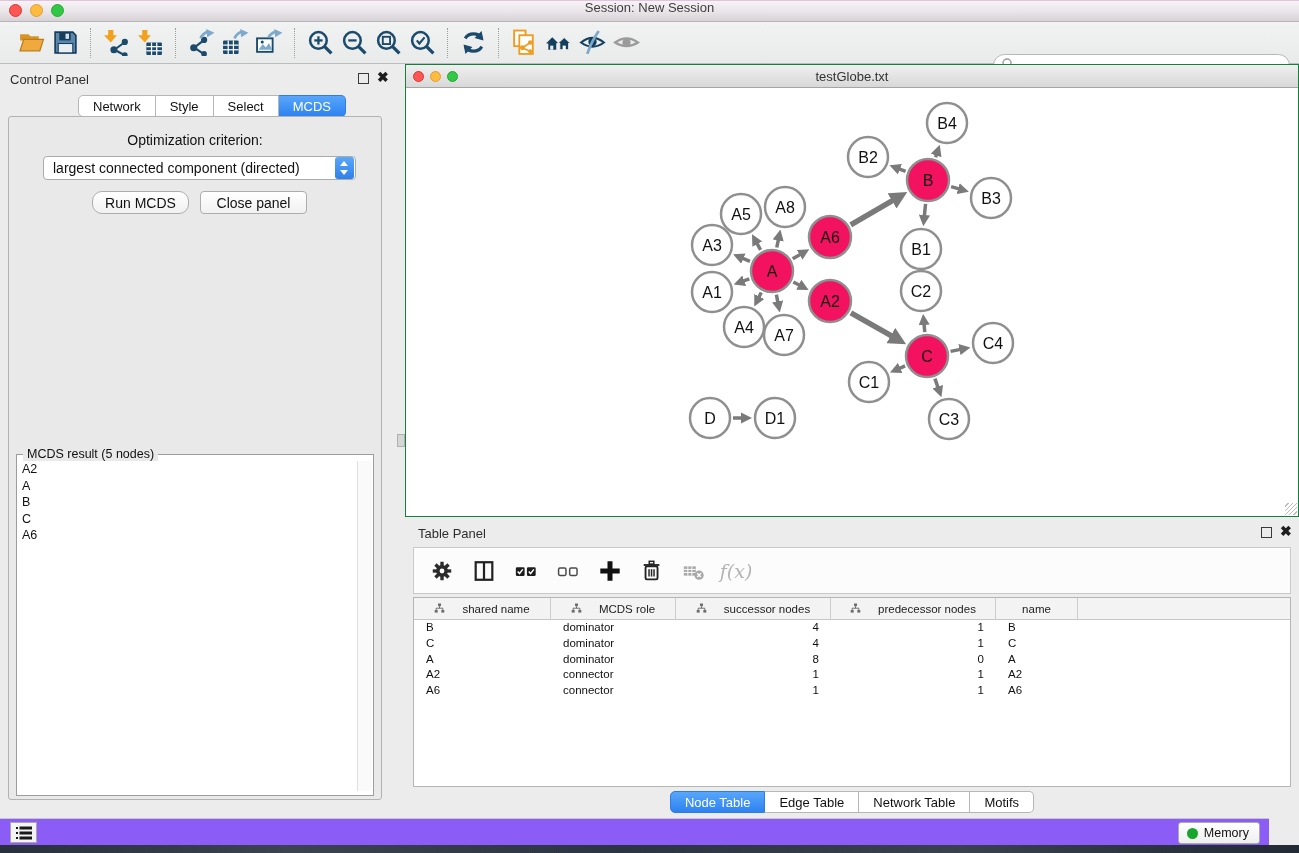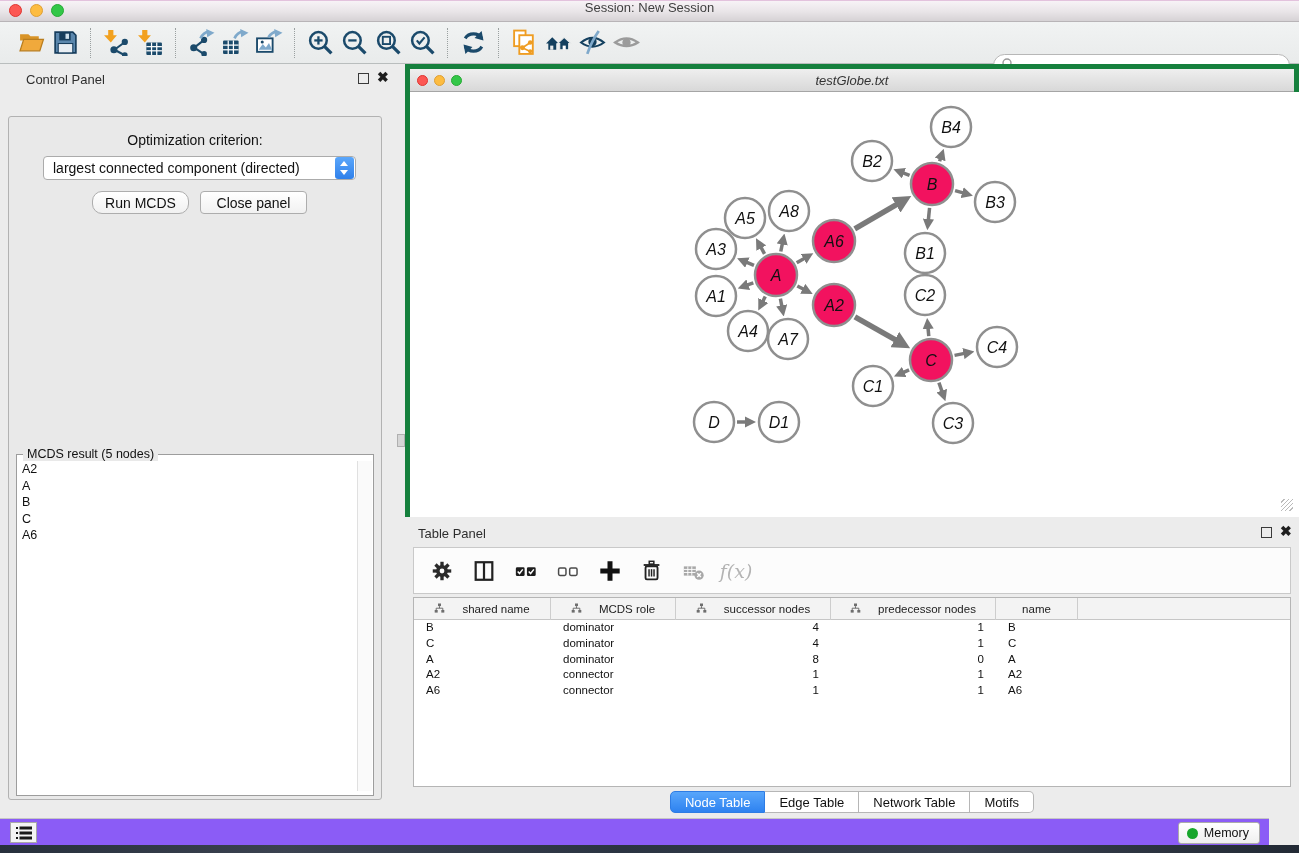--- a/index.html
+++ b/index.html
@@ -27,21 +27,21 @@
   .tbicon svg { width:27px; height:27px; }
   .tbsep { width:1px; height:30px; border-left:1px dotted #9aa0a0; margin:0 8px; }
   #search-box { position:absolute; right:9px; top:32px; width:297px; height:23px;
     background:#fff; border:1px solid #b7b7b7; border-radius:12px;
     display:flex; align-items:center; padding-left:7px; }
   #search-box input { border:none; outline:none; width:255px; font-size:12px; background:transparent; }
 
   
   #control-panel { left:0; top:64px; width:390px; height:754px; background:#ececec; }
   #cp-header { position:absolute; left:0; top:0; width:100%; height:28px; }
-  #cp-title { position:absolute; left:10px; top:8px; font-size:13px; color:#2e2e2e;margin-left:16px; }
+  #cp-title { position:absolute; left:10px; top:8px; font-size:13px; color:#2e2e2e; }
   .float-icon { width:11px; height:11px; border:1.6px solid #3a3a3a; display:inline-block; }
   .close-x { font-size:14px; font-weight:bold; color:#1d1d1d; line-height:11px; }
   #cp-float { position:absolute; left:358px; top:9px; cursor:pointer; }
   #cp-close { position:absolute; left:377px; top:8px; cursor:pointer; }
 
   .tabstrip { display:flex; }
   .tab { height:22px; display:flex; align-items:center; justify-content:center;
     background:#fff; border:1px solid #b6b6b6; border-left:none;
     font-size:13px; color:#111; cursor:pointer; padding:0 14px; }
   .tab:first-child { border-left:1px solid #b6b6b6; border-radius:5px 0 0 5px; }
@@ -70,21 +70,21 @@
     border:1px solid #9d9d9d; background:#fff; }
   #result-title { position:absolute; left:6px; top:-8px; background:#e9e9e9; padding:0 4px;
     font-size:12.5px; color:#111; white-space:nowrap; }
   #result-list { position:absolute; left:1px; top:6px; width:338px; height:330px; overflow:hidden; }
   .result-item { font-size:12.5px; color:#111; line-height:16.5px; padding-left:4px; }
   #result-scroll { position:absolute; right:1px; top:6px; width:15px; height:330px;
     background:#fafafa; border-left:1px solid #e0e0e0; }
 
   
   #network-window { left:405px; top:64px; width:894px; height:453px;
-    border:5px solid #15803d; background:#fff;font-style:italic; }
+    border:1px solid #15803d; background:#fff; }
   #nw-titlebar { position:absolute; left:0; top:0; width:100%; height:23px;
     background:linear-gradient(#efefef,#d8d8d8); border-bottom:1px solid #a5a5a5;
     display:flex; align-items:center; justify-content:center; }
   #nw-titlebar .title { font-size:13px; color:#333; }
   .lights-sm { position:absolute; left:7px; top:6px; display:flex; gap:6px; }
   .light-sm { width:11px; height:11px; border-radius:50%; }
   #network-canvas { position:absolute; left:0; top:23px; width:892px; height:428px; background:#fff; }
   #nw-resize { position:absolute; right:1px; bottom:1px; width:12px; height:12px;
     background:repeating-linear-gradient(135deg,transparent 0 2px,#bbb 2px 3px); }
 
@@ -294,20 +294,26 @@
     <input placeholder="" style="">
   </div>
 </div>
 
 <div id="control-panel" class="abs">
   <div id="cp-header">
     <div id="cp-title">Control Panel</div>
     <span id="cp-float" class="float-icon"></span>
     <span id="cp-close" class="close-x">✖</span>
   </div>
+  <div id="cp-tabs" class="tabstrip">
+      <div class="tab">Network</div>
+      <div class="tab">Style</div>
+      <div class="tab">Select</div>
+      <div class="tab active">MCDS</div>
+    </div>
   <div id="cp-content"></div>
   <div id="criterion-select">
     <div class="val">largest connected component (directed)</div>
     <div class="stepper"></div>
   </div>
   <div id="opt-label">Optimization criterion:</div>
   <div id="run-btn" class="aqua-btn">Run MCDS</div>
   <div id="closepanel-btn" class="aqua-btn">Close panel</div>
   <div id="result-box">
     <div id="result-title">MCDS result (5 nodes)</div>

